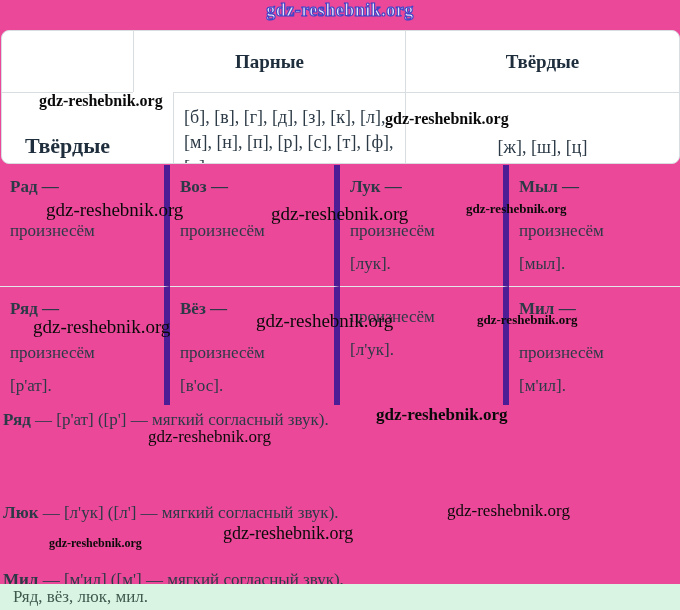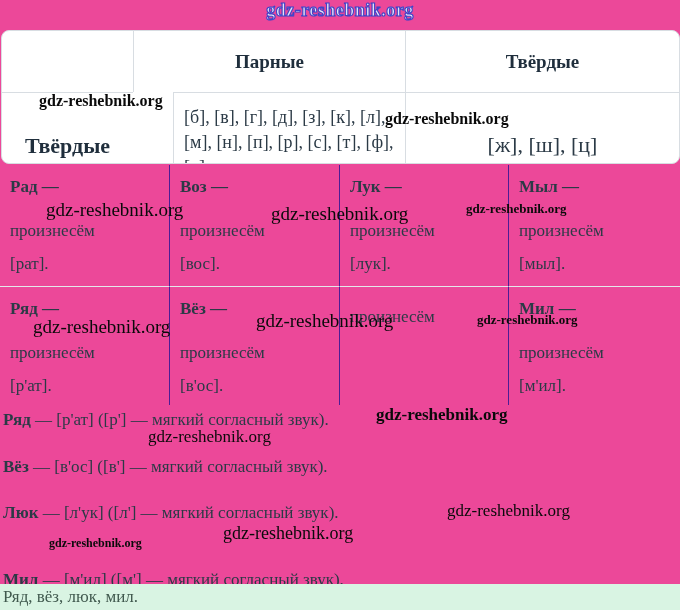--- a/index.html
+++ b/index.html
@@ -41,44 +41,44 @@
   }
   .t-cell{box-sizing:border-box;}
   .t-cell.bl{border-left:1px solid #d8dde2;}
   .t-cell.bt{border-top:1px solid #d8dde2;}
   .t-head-cell{display:flex;align-items:center;justify-content:center;
     font-weight:700;font-size:19px;color:#1f2e3c;}
   .t-label{display:flex;align-items:flex-end;justify-content:center;
     font-weight:700;font-size:22px;color:#1f2e3c;padding-bottom:4px;}
   .t-sounds{padding:12px 0 0 10px;font-size:18px;line-height:25px;overflow:hidden;margin-left:40px;}
   .t-unpaired{display:flex;align-items:flex-end;justify-content:center;
-    font-size:22px;padding-bottom:5px;}
+    font-size:18px;padding-bottom:5px;}
 
   
   .word-grid{
     position:absolute;left:0;top:165px;width:680px;height:240px;
     display:grid;grid-template-columns:170px 170px 169px 1fr;grid-template-rows:122px 118px;
   }
-  .w-cell{box-sizing:border-box;border-right:1px solid #4c1d95;
+  .w-cell{box-sizing:border-box;border-right:6px solid #4c1d95;
     padding:12px 6px 0 10px;font-size:17px;line-height:20px;}
   .w-cell.last{border-right:none;}
   .w-cell.r1{border-bottom:1px solid #e4e7ea;}
   .w-word{font-weight:700;margin-bottom:24px;}
   .w-say{margin-bottom:13px;margin-top:8px;}
 
   
   .line{position:absolute;left:3px;font-size:17px;white-space:nowrap;}
   .line .w{font-weight:700;}
   .l1{top:410px}.l2{top:457px}.l3{top:503px}.l4{top:570px}
 
   
   .answer-box{
     position:absolute;left:0;top:584px;width:680px;height:26px;
     background:#d9f4e3;color:#40594e;font-size:17px;
-    display:flex;align-items:center;padding-left:3px;box-sizing:border-box;
+    display:flex;align-items:center;padding-left:13px;box-sizing:border-box;
   }
 </style>
 </head>
 <body>
 
 <div class="page">
 
   <div class="wm wm-top">gdz-reshebnik.org</div>
   <div class="wm wm2">gdz-reshebnik.org</div>
   <div class="wm wm3">gdz-reshebnik.org</div>
@@ -105,26 +105,24 @@
       <div>[м], [н], [п], [р], [с], [т], [ф],</div>
       <div>[х].</div>
     </div>
     <div class="t-cell bt bl t-unpaired">[ж], [ш], [ц]</div>
   </div>
 
   <div class="word-grid">
     <div class="w-cell r1">
       <div class="w-word">Рад —</div>
       <div class="w-say">произнесём</div>
-      <div class="w-phon">[рат].</div>
     </div>
     <div class="w-cell r1">
       <div class="w-word">Воз —</div>
       <div class="w-say">произнесём</div>
-      <div class="w-phon">[вос].</div>
     </div>
     <div class="w-cell r1">
       <div class="w-word">Лук —</div>
       <div class="w-say">произнесём</div>
       <div class="w-phon">[лук].</div>
     </div>
     <div class="w-cell r1 last">
       <div class="w-word">Мыл —</div>
       <div class="w-say">произнесём</div>
       <div class="w-phon">[мыл].</div>
@@ -135,33 +133,31 @@
       <div class="w-say">произнесём</div>
       <div class="w-phon">[р'ат].</div>
     </div>
     <div class="w-cell">
       <div class="w-word">Вёз —</div>
       <div class="w-say">произнесём</div>
       <div class="w-phon">[в'ос].</div>
     </div>
     <div class="w-cell">
       <div class="w-say">произнесём</div>
+      <div class="w-phon">[л'ук].</div>
     </div>
     <div class="w-cell last">
       <div class="w-word">Мил —</div>
       <div class="w-say">произнесём</div>
       <div class="w-phon">[м'ил].</div>
     </div>
   </div>
 
   <div class="line l1">
     <span class="w">Ряд</span><span> — [р'ат] ([р'] — мягкий согласный звук).</span>
-  </div>
-  <div class="line l2">
-    <span class="w">Вёз</span><span> — [в'ос] ([в'] — мягкий согласный звук).</span>
   </div>
   <div class="line l3">
     <span class="w">Люк</span><span> — [л'ук] ([л'] — мягкий согласный звук).</span>
   </div>
   <div class="line l4">
     <span class="w">Мил</span><span> — [м'ил] ([м'] — мягкий согласный звук).</span>
   </div>
 
   <div class="answer-box">
     <span>Ряд, вёз, люк, мил.</span>

